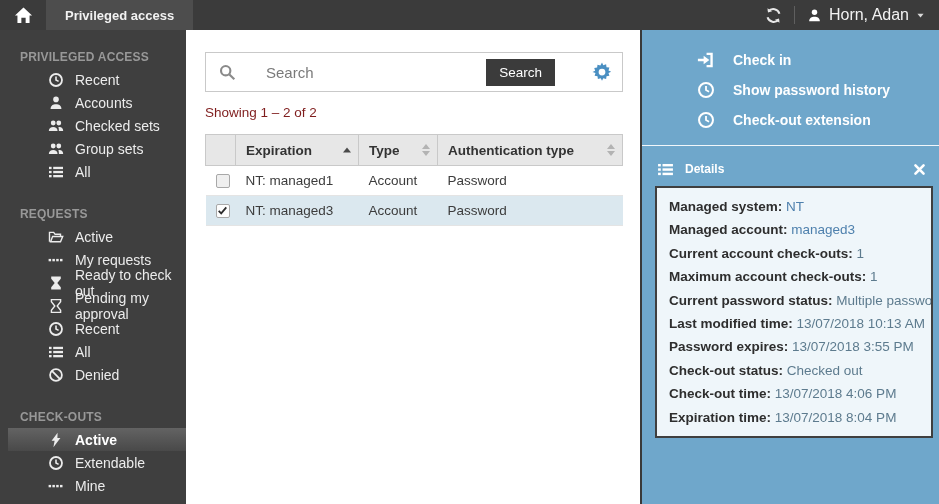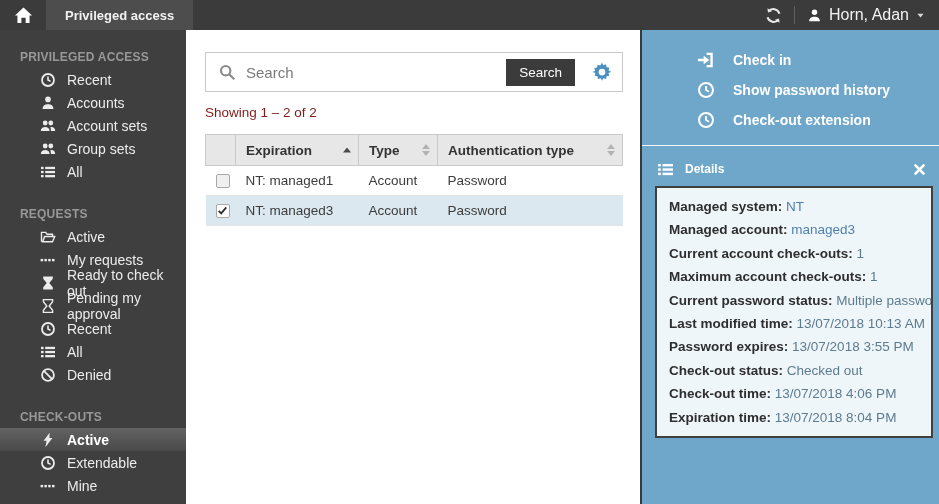--- a/index.html
+++ b/index.html
@@ -16,27 +16,27 @@
   .refresh-btn { width:17px; height:17px; color:#e8e8e8; cursor:pointer; }
   .topbar-divider { width:1px; height:18px; background:#5f5f5f; }
   .user-menu { display:flex; align-items:center; gap:7px; cursor:pointer; font-size:16px; color:#f2f2f2; }
   .user-menu .uicon { width:15px; height:15px; color:#fff; }
   .user-menu .caret { width:9px; height:9px; color:#d8d8d8; }
 
   
   .sidebar { position:absolute; top:30px; left:0; width:186px; bottom:0; background:#3f3f3f; padding-top:16px; }
   .side-section + .side-section { margin-top:20px; }
   .side-header { height:22px; display:flex; align-items:center; padding-left:20px; font-size:12px; font-weight:bold; color:#989898; letter-spacing:.2px; }
-  .side-item { height:23px; display:flex; align-items:center; padding-left:40px; gap:11px; font-size:14px; color:#ececec; cursor:pointer; }
+  .side-item { height:23px; display:flex; align-items:center; padding-left:40px; gap:11px; font-size:14px; color:#ececec; cursor:pointer;margin-left:8px; }
   .side-item .sicon { width:16px; height:16px; color:#ececec; flex:0 0 16px; }
   .side-item.selected { background:linear-gradient(to bottom,#636363,#494949); font-weight:bold; color:#fff; }
 
   
   .main { position:absolute; top:30px; left:186px; width:454px; bottom:0; background:#fff; }
-  .search-box { margin:22px 0 0 19px; width:418px; height:40px; border:1px solid #c9c9c9; display:flex; align-items:center; padding:0 10px 0 13px; background:#fff; }
+  .search-box { margin:22px 0 0 19px; width:418px; height:40px; border:1px solid #c9c9c9; display:flex; align-items:center; padding:0 10px 0 13px; background:#fff;gap:20px; }
   .search-box .mag { width:17px; height:17px; color:#8a8a8a; flex:0 0 17px; }
   .search-input { flex:1; border:none; outline:none; font-size:15px; color:#333; padding:0 10px; font-family:"Liberation Sans",sans-serif; min-width:0; }
   .search-input::placeholder { color:#7a7a7a; }
   .search-btn { background:#3b3b3b; color:#fff; border:none; font-size:13.5px; padding:6px 13px; cursor:pointer; font-family:"Liberation Sans",sans-serif; }
   .gear-btn { width:20px; height:20px; color:#4a8fc2; margin-left:17px; cursor:pointer; }
   .showing { margin:13px 0 0 19px; font-size:13.5px; color:#7f1d1d; }
 
   
   .grid { margin:14px 0 0 19px; width:418px; border-collapse:collapse; font-size:13.5px; table-layout:fixed; }
   .grid th { background:#e7e7e7; border:1px solid #c9c9c9; border-left:none; height:31px; text-align:left; padding:0 6px 0 10px; font-weight:bold; color:#333; cursor:pointer; position:relative; }
@@ -119,21 +119,21 @@
         </svg>
       <span>Accounts</span>
     </div>
     <div class="side-item">
       <svg class="sicon" viewBox="0 0 16 16" fill="currentColor">
           <circle cx="5.2" cy="5" r="2.4"></circle>
           <circle cx="10.8" cy="5" r="2.4"></circle>
           <path d="M.8 13c0-2.9 2-4.1 4.4-4.1s4.4 1.2 4.4 4.1z"></path>
           <path d="M10.4 9.1c2.5-.6 4.8.8 4.8 3.9h-4.3c0-1.6-.2-2.9-.5-3.9z"></path>
         </svg>
-      <span>Account sets</span>
+      <span>Checked sets</span>
     </div>
     <div class="side-item">
       <svg class="sicon" viewBox="0 0 16 16" fill="currentColor">
           <circle cx="5.2" cy="5" r="2.4"></circle>
           <circle cx="10.8" cy="5" r="2.4"></circle>
           <path d="M.8 13c0-2.9 2-4.1 4.4-4.1s4.4 1.2 4.4 4.1z"></path>
           <path d="M10.4 9.1c2.5-.6 4.8.8 4.8 3.9h-4.3c0-1.6-.2-2.9-.5-3.9z"></path>
         </svg>
       <span>Group sets</span>
     </div>

